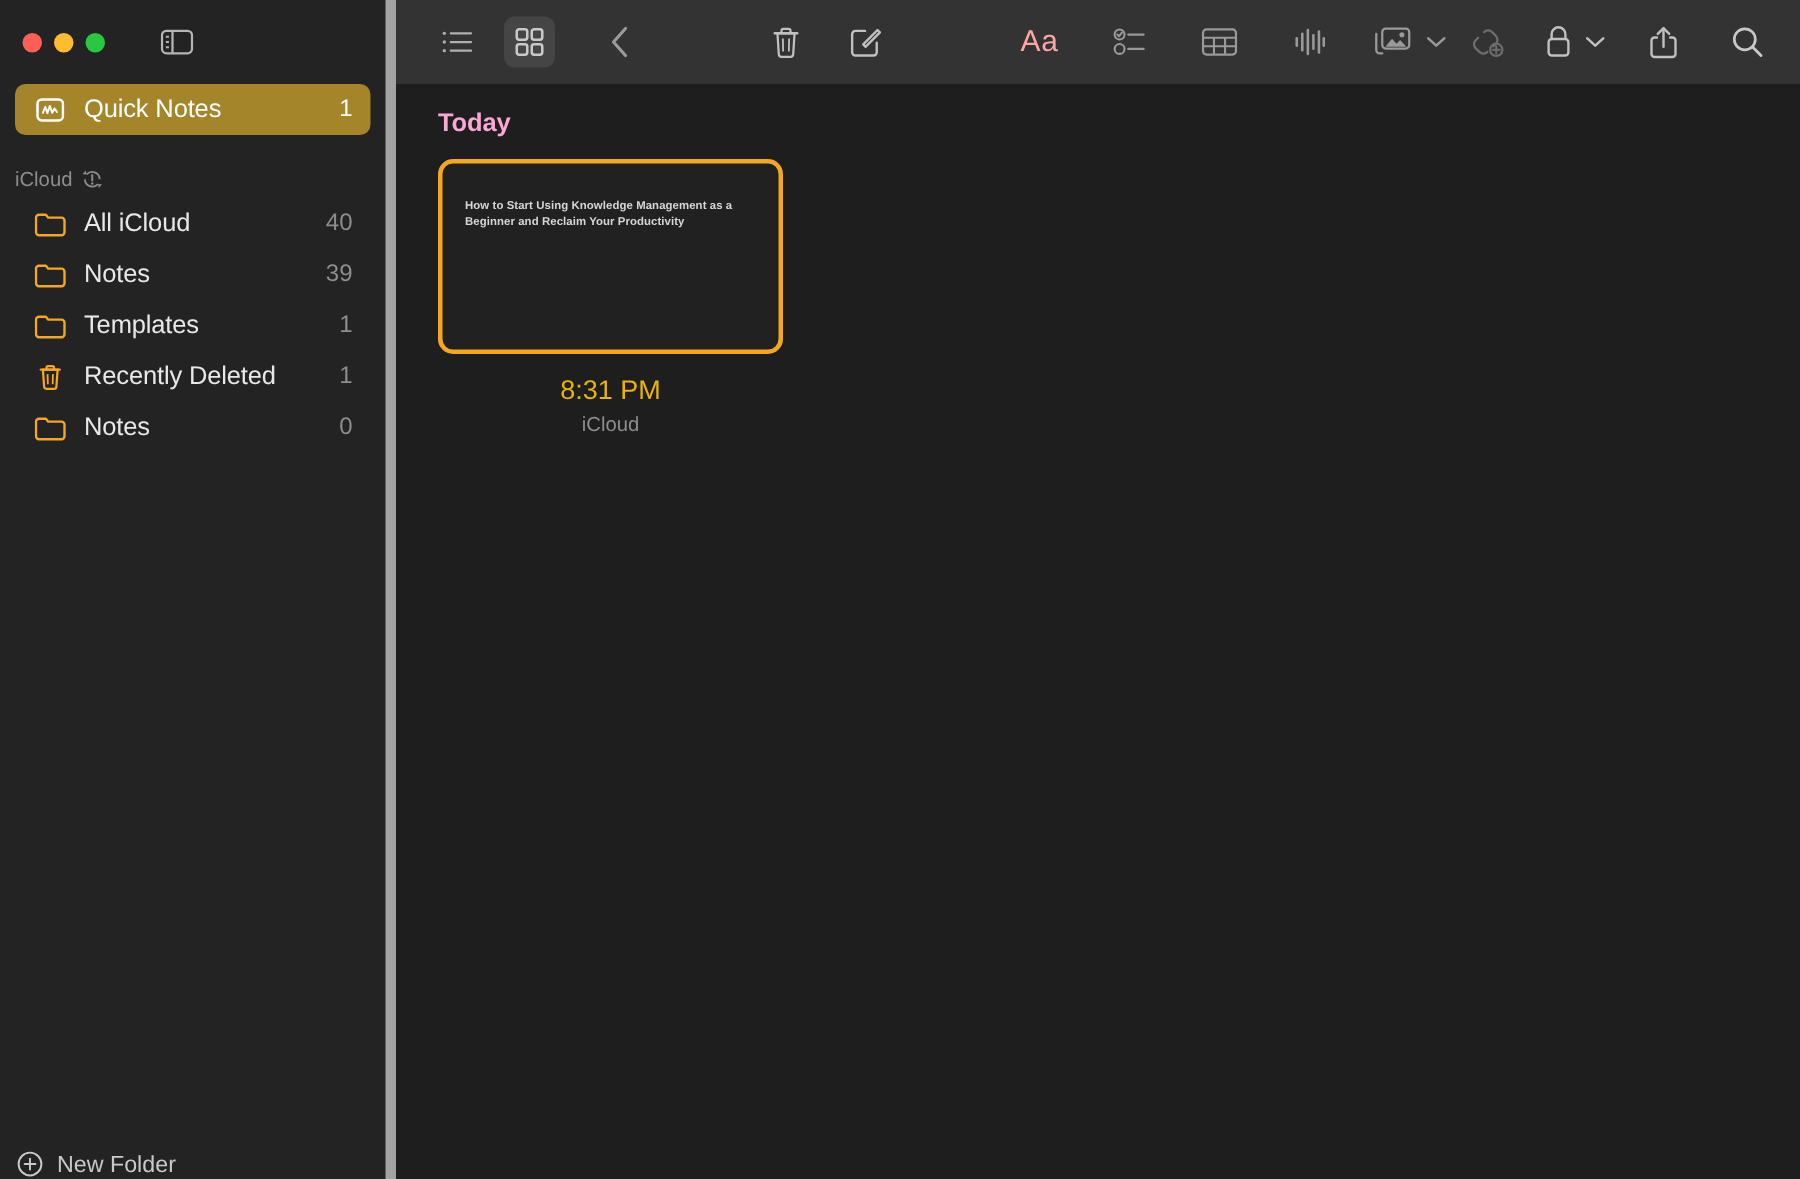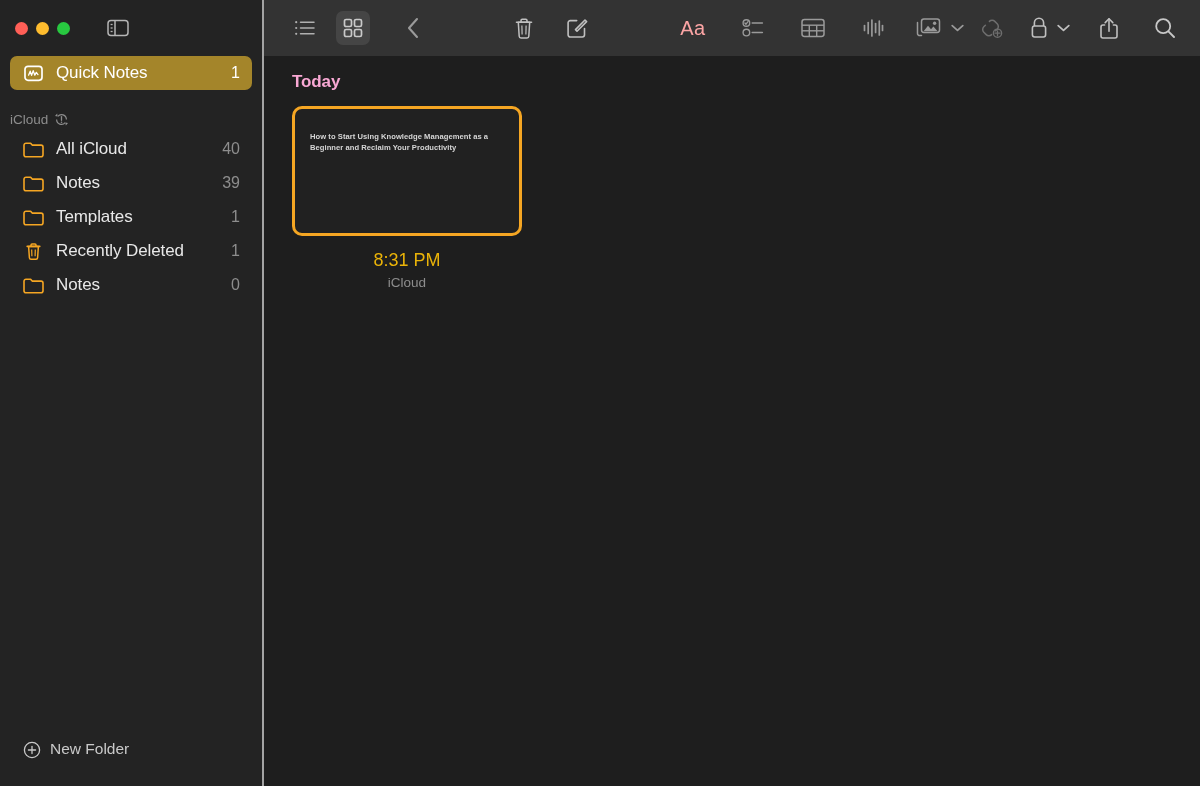--- a/index.html
+++ b/index.html
@@ -9,21 +9,21 @@
     font-family: "Liberation Sans", sans-serif;
     overflow: hidden;
     -webkit-font-smoothing: antialiased;
   }
   .window { position: relative; width: 1200px; height: 786px; display: flex; }
 
   
   .sidebar {
     width: 264px; height: 786px;
     background: #232323;
-    border-right: 2px solid #a3a3a3;
+    border-right: 7px solid #a3a3a3;
     position: relative;
     flex: 0 0 264px;
   }
   .titlebar-row {
     height: 56px;
     display: flex; align-items: center;
     padding-left: 15px;
   }
   .traffic { display: flex; gap: 8px; align-items: center; }
   .dot { width: 13px; height: 13px; border-radius: 50%; }
@@ -62,23 +62,23 @@
     color: #8d8d8d;
     font-size: 13.5px;
     padding: 0 0 0 10px;
     height: 26px;
     margin-top: 12px;
   }
   .group-header.tight { margin-top: 16px; }
 
   .new-folder {
     position: absolute;
-    left: 12px; bottom: 0;
+    left: 0; bottom: 0;
     width: 220px; height: 46px;
-    display: flex; align-items: flex-start;
+    display: flex; align-items: flex-end;
     padding-left: 10px;
     cursor: pointer;
     color: #c9c9c9;
     font-size: 15.5px;
   }
   .new-folder .plus { width: 20px; height: 20px; margin-right: 8px; display:flex; align-items:center; justify-content:center; }
 
   
   .main { flex: 1 1 auto; position: relative; background: #1e1e1e; }
 

